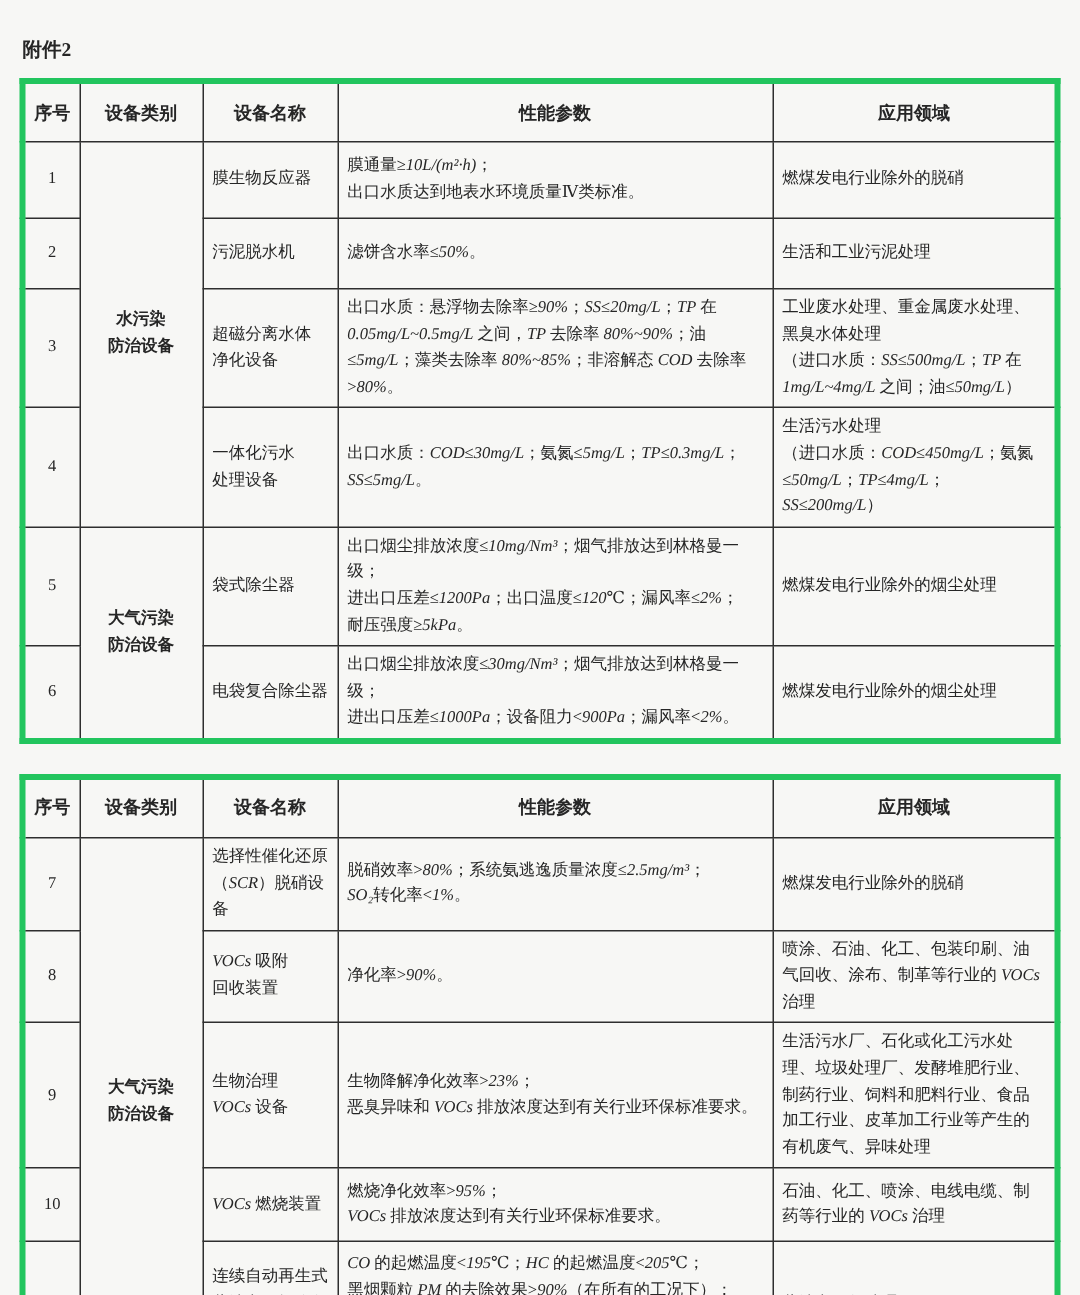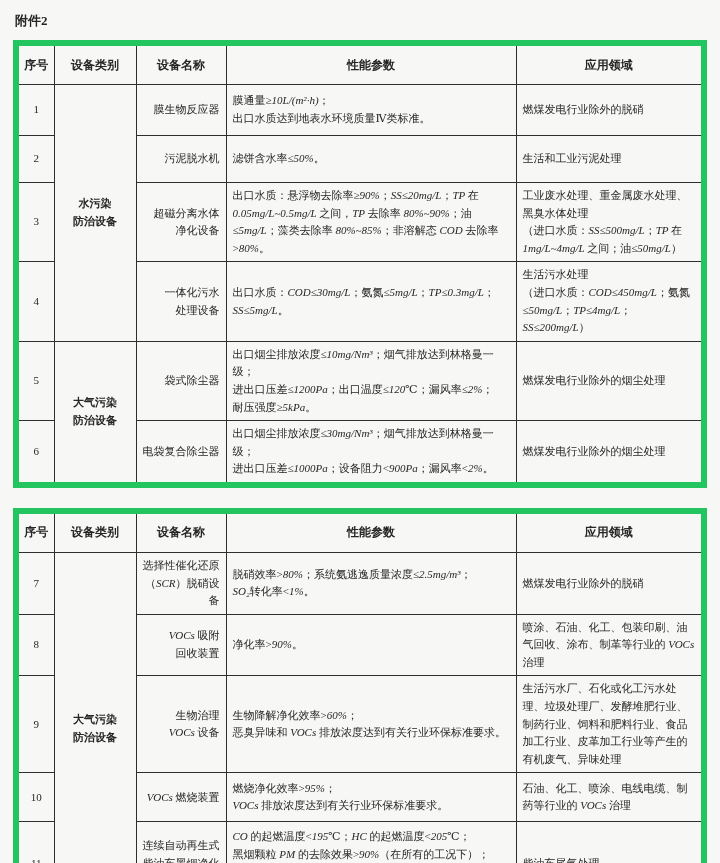--- a/index.html
+++ b/index.html
@@ -4,44 +4,44 @@
 <style>
   html,body{margin:0;padding:0;}
   body{
     width:720px;min-height:863px;
     background:#f7f7f5;
     font-family:"Liberation Serif","DejaVu Serif",serif;
     color:#262626;
     -webkit-font-smoothing:antialiased;
   }
   .page{padding:8px 13px 10px 13px;}
-  .attachment{font-size:13px;font-weight:bold;margin:4px 0 10px 2px;}
+  .attachment{font-size:13px;font-weight:bold;margin:16px 0 10px 2px;}
   .doc-title{
     text-align:center;font-size:17px;font-weight:bold;
     letter-spacing:.5px;margin:2px 0 16px 0;
   }
   table.catalog{
     width:100%;border-collapse:collapse;table-layout:fixed;
-    border:6px solid #22c55e;background:transparent;
+    border:4px solid #22c55e;background:transparent;
   }
   table.catalog + table.catalog{margin-top:20px;}
   .catalog th,.catalog td{
     border:1px solid #2e2e2e;
     padding:4px 6px;
     vertical-align:middle;
     white-space:pre-wrap;
     word-break:break-word;
   }
   .catalog th{
     font-size:12px;font-weight:bold;text-align:center;height:34px;padding:2px;
   }
   .catalog td{font-size:11px;line-height:1.6;}
   .c-no{text-align:center;}
   .c-cat{text-align:center;font-weight:bold;font-size:11.5px;line-height:1.7;margin-left:24px;}
-  .c-name{text-align:right;line-height:1.7;}
+  .c-name{text-align:left;line-height:1.7;}
   .c-params,.c-field{text-align:left;padding:5px 8px;}
   i.lat{font-style:italic;}
   
   #t1 tbody tr:nth-child(1) td{height:42px;}
   #t1 tbody tr:nth-child(2) td{height:38px;}
   #t1 tbody tr:nth-child(3) td{height:68px;}
   #t1 tbody tr:nth-child(4) td{height:62px;}
   #t1 tbody tr:nth-child(5) td{height:62px;}
   #t1 tbody tr:nth-child(6) td{height:42px;}
   #t2 tbody tr:nth-child(1) td{height:48px;}
@@ -143,21 +143,21 @@
         </tr>
         <tr>
           <td class="c-no">8</td>
           <td class="c-name"><i class="lat">VOCs </i>吸附<br>回收装置</td>
           <td class="c-params">净化率&gt;<i class="lat">90%</i>。</td>
           <td class="c-field">喷涂、石油、化工、包装印刷、油气回收、涂布、制革等行业的 <i class="lat">VOCs </i>治理</td>
         </tr>
         <tr>
           <td class="c-no">9</td>
           <td class="c-name">生物治理<br><i class="lat">VOCs </i>设备</td>
-          <td class="c-params">生物降解净化效率&gt;<i class="lat">60%</i>；<br>恶臭异味和 <i class="lat">VOCs </i>排放浓度达到有关行业环保标准要求。</td>
+          <td class="c-params">生物降解净化效率&gt;<i class="lat">23%</i>；<br>恶臭异味和 <i class="lat">VOCs </i>排放浓度达到有关行业环保标准要求。</td>
           <td class="c-field">生活污水厂、石化或化工污水处理、垃圾处理厂、发酵堆肥行业、制药行业、饲料和肥料行业、食品加工行业、皮革加工行业等产生的有机废气、异味处理</td>
         </tr>
         <tr>
           <td class="c-no">10</td>
           <td class="c-name"><i class="lat">VOCs </i>燃烧装置</td>
           <td class="c-params">燃烧净化效率&gt;<i class="lat">95%</i>；<br><i class="lat">VOCs </i>排放浓度达到有关行业环保标准要求。</td>
           <td class="c-field">石油、化工、喷涂、电线电缆、制药等行业的 <i class="lat">VOCs </i>治理</td>
         </tr>
         <tr>
           <td class="c-no">11</td>

